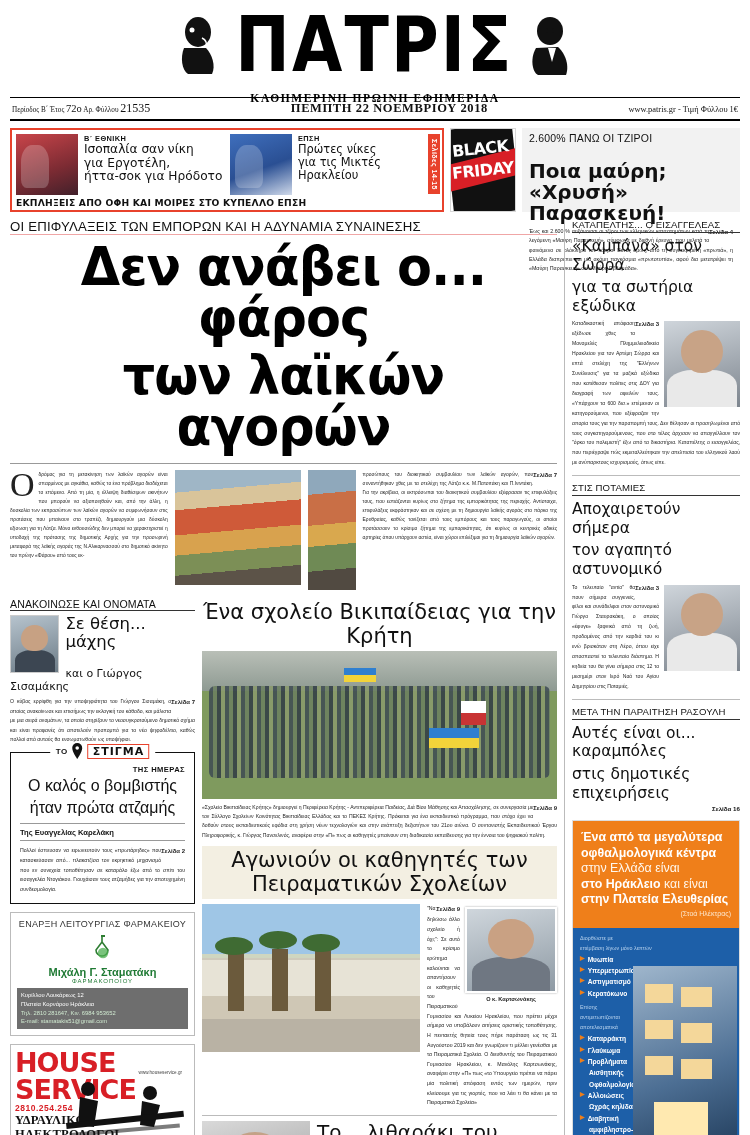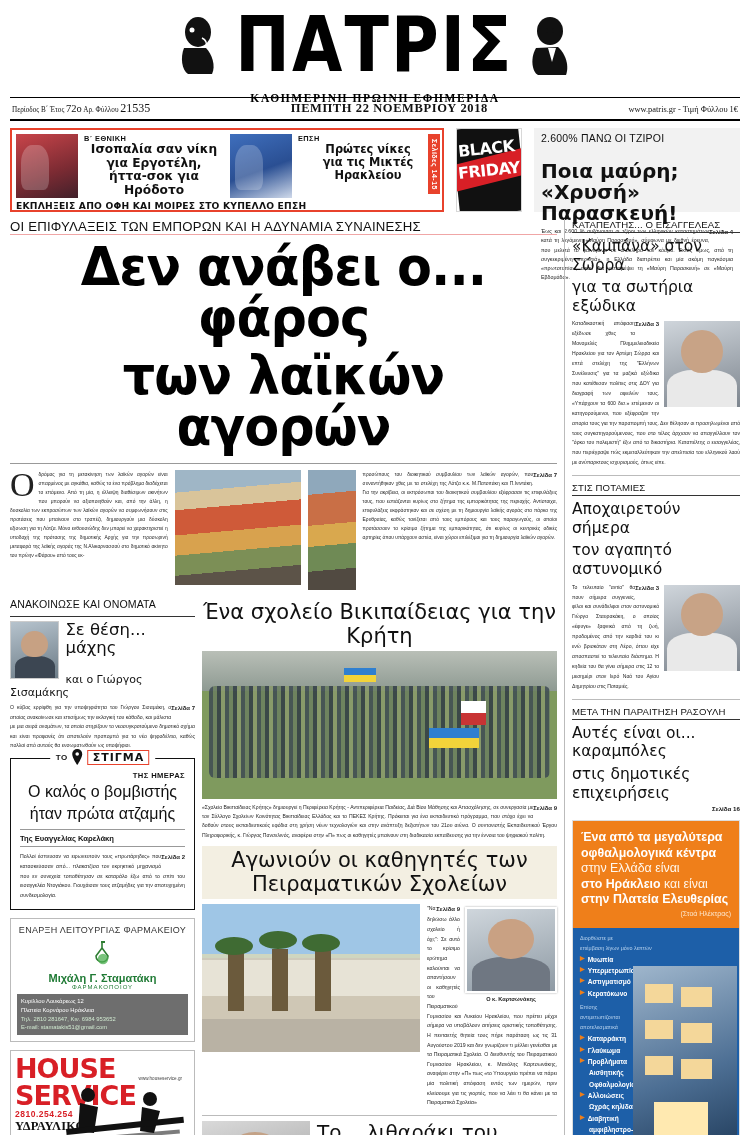--- a/index.html
+++ b/index.html
@@ -34,35 +34,35 @@
     font-family: "Liberation Serif", serif;
   }
   .mast-info .left { font-size: 7.2px; color: #111; }
   .mast-info .left b { font-size: 10.5px; font-weight: 400; }
   .mast-info .left .num { font-size: 12px; }
   .mast-info .center { font-size: 12.5px; font-weight: 700; letter-spacing: 0.6px; }
   .mast-info .right { font-size: 8.4px; }
   .mast-rule2 { border-top: 2.4px solid #000; }
 
   
-  .promo { display: flex; gap: 12px; margin-top: 7px; height: 84px; }
+  .promo { display: flex; gap: 6px; margin-top: 7px; height: 84px; }
   .promo-sports {
     flex: 0 0 434px; border: 2px solid #e8422c; position: relative;
     display: flex; flex-direction: column; padding: 4px 4px 2px 4px; background:#fff;
   }
   .ps-top { display: flex; gap: 6px; flex: 1; }
   .ps-photo { width: 62px; background: linear-gradient(160deg,#c9454a,#7c2b33 60%,#41202a); position: relative; overflow: hidden; }
   .ps-photo.blue { background: linear-gradient(160deg,#3f6fbd,#2a4f93 55%,#cfd9ea); }
   .ps-photo:after {
     content:""; position:absolute; left:8%; top:18%; width:45%; height:70%;
     background: rgba(255,255,255,.22); border-radius: 40% 40% 20% 20%;
   }
   .ps-text { flex: 1; display: flex; flex-direction: column; justify-content: flex-start; }
   .ps-kicker { font-size: 7.4px; font-weight: 700; letter-spacing: .4px; color:#111; }
-  .ps-head { font-size: 12.2px; font-weight: 700; line-height: 1.12; color:#111; font-family:"DejaVu Sans",sans-serif;text-align:center; }
+  .ps-head { font-size: 12.2px; font-weight: 400; line-height: 1.12; color:#111; font-family:"DejaVu Sans",sans-serif; }
   .ps-head.small { font-size: 11.4px; }
   .ps-foot { font-size: 9.2px; font-weight: 700; color:#111; letter-spacing:.2px; padding-top:2px; font-family:"DejaVu Sans",sans-serif;}
   .ps-pages {
     position: absolute; right: 2px; top: 4px; bottom: 16px; width: 12px;
     background: #e8422c; color: #fff; font-size: 7px; font-weight: 700;
     writing-mode: vertical-rl; display: flex; align-items: center; justify-content: center;
     letter-spacing: .5px;
   }
   .promo-black {
     flex: 0 0 66px; background:#fff; border:1px solid #d8d8d8; position:relative; overflow:hidden;
@@ -102,21 +102,21 @@
   .dropcap {
     float:left; font-family:"Liberation Serif",serif; font-size: 34px; line-height: .78;
     padding: 2px 4px 0 0; font-weight:400;
   }
   .lb-photo { width: 126px; height: 115px; background: linear-gradient(175deg,#9fb6c6 0 18%,#d9c49a 18% 32%,#cf5a39 32% 52%,#d8a24e 52% 68%,#7c8f56 68% 84%,#5c5348 84% 100%); }
   .lb-photo2 { width: 48px; height: 120px; background: linear-gradient(175deg,#8fa8bb 0 20%,#c96f46 20% 45%,#d9a84e 45% 62%,#6f8a55 62% 82%,#514a41 82% 100%); }
   .pgref { float:right; font-weight:700; font-size:6px; }
 
   
   .sec { margin-top: 8px; }
-  .sec-kicker { font-size: 10.6px; letter-spacing:.1px; padding-bottom:6px; border-bottom:1px solid #333; }
+  .sec-kicker { font-size: 10.6px; letter-spacing:.1px; padding-bottom:0; border-bottom:1px solid #333; }
   .sec-head {
     font-family:"DejaVu Sans",sans-serif; font-weight:400; font-size: 19px;
     line-height: 1.14; margin-top: 4px; color:#111;
   }
   .sec-body { font-size: 5.1px; line-height:1.85; text-align:justify; color:#222; margin-top:4px; }
 
   .two { display:flex; gap:6px; }
   .portrait { width:52px; height:58px; background:linear-gradient(165deg,#b6c3cd,#6d7c87); border:1px solid #ccc; position:relative; overflow:hidden;}
   .portrait:after{content:"";position:absolute;left:22%;top:16%;width:56%;height:48%;background:#c7a183;border-radius:50% 50% 45% 45%;}
   .portrait:before{content:"";position:absolute;left:8%;top:62%;width:84%;height:44%;background:#3c4652;border-radius:42% 42% 0 0;}

